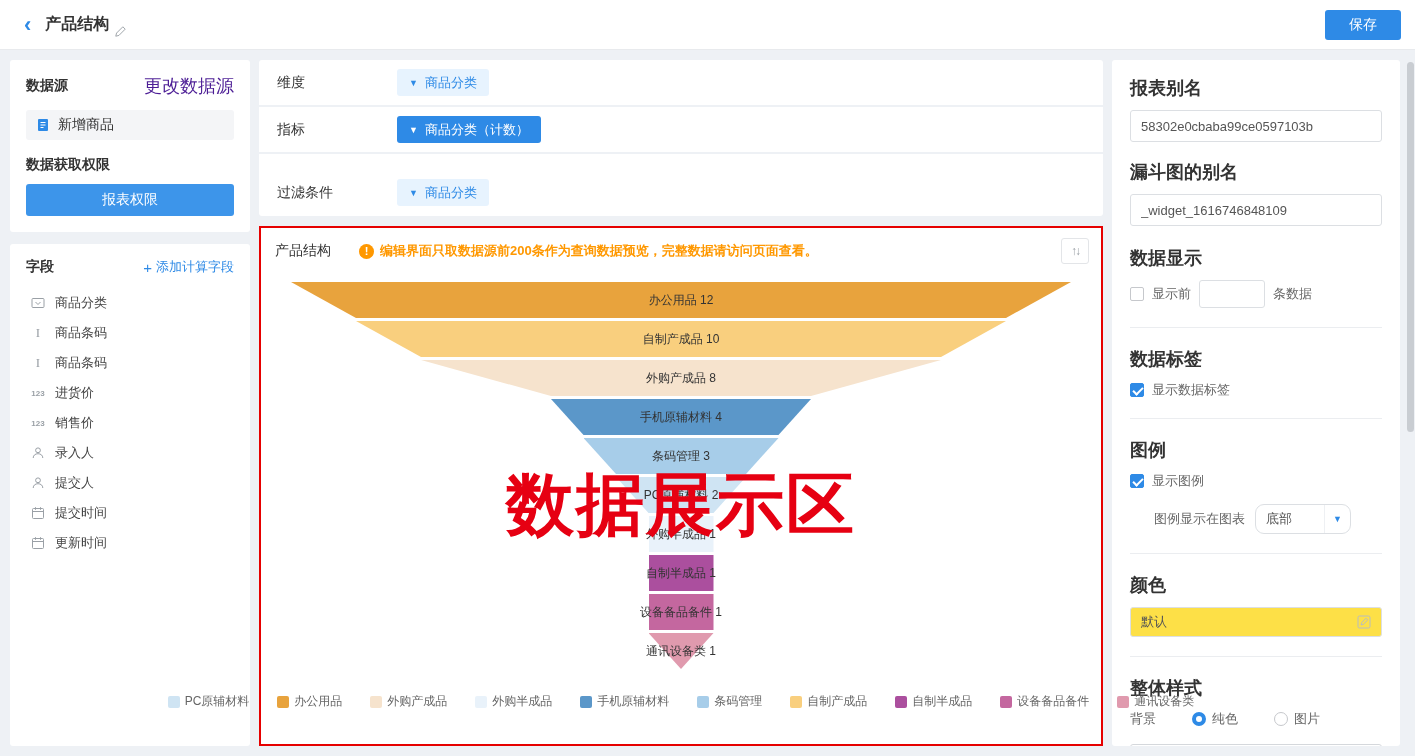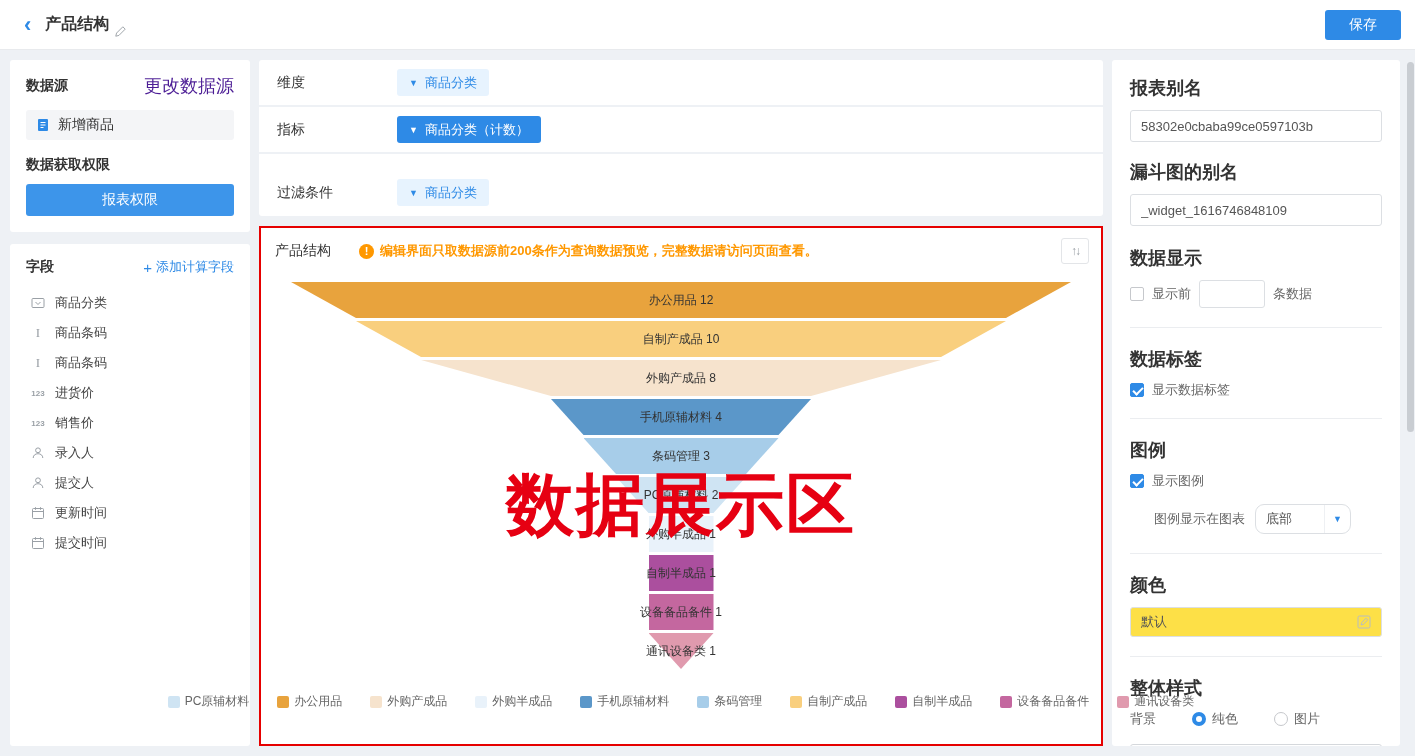--- a/index.html
+++ b/index.html
@@ -179,30 +179,30 @@
             </span>
             <span>提交人</span>
           </div>
           <div class="field-row">
             <span class="f-ic">
               <svg viewBox="0 0 14 14">
                 <rect x="1.5" y="2.5" width="11" height="10" rx="1" fill="none" stroke="#9aa0a6"></rect>
                 <path d="M1.5 5.5h11M4.5 1.2v2.6M9.5 1.2v2.6" stroke="#9aa0a6" fill="none"></path>
               </svg>
             </span>
-            <span>更新时间</span>
+            <span>提交时间</span>
           </div>
           <div class="field-row">
             <span class="f-ic">
               <svg viewBox="0 0 14 14">
                 <rect x="1.5" y="2.5" width="11" height="10" rx="1" fill="none" stroke="#9aa0a6"></rect>
                 <path d="M1.5 5.5h11M4.5 1.2v2.6M9.5 1.2v2.6" stroke="#9aa0a6" fill="none"></path>
               </svg>
             </span>
-            <span>提交时间</span>
+            <span>更新时间</span>
           </div>
         </div>
     </section>
   </aside>
 
   <section class="center-col">
     <div class="card config-card">
       <div class="cfg-row">
         <span class="cfg-label">维度</span>
         <span class="chip light">

